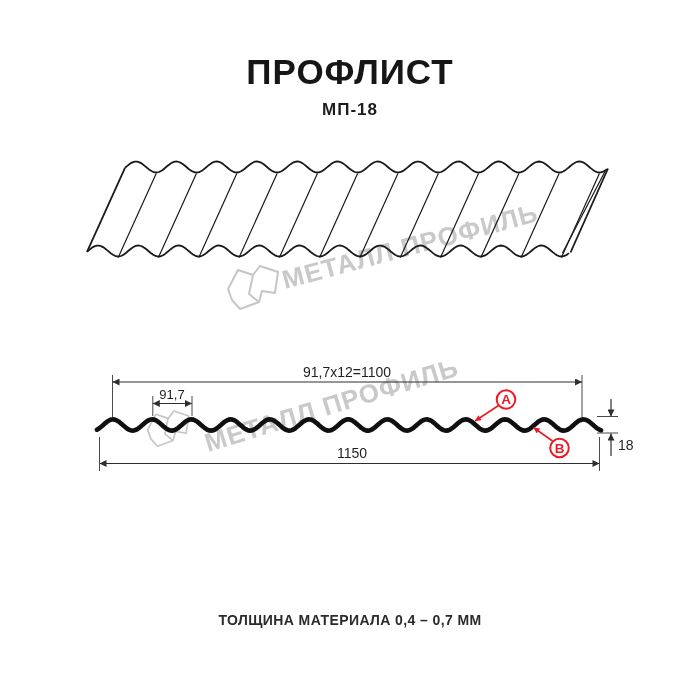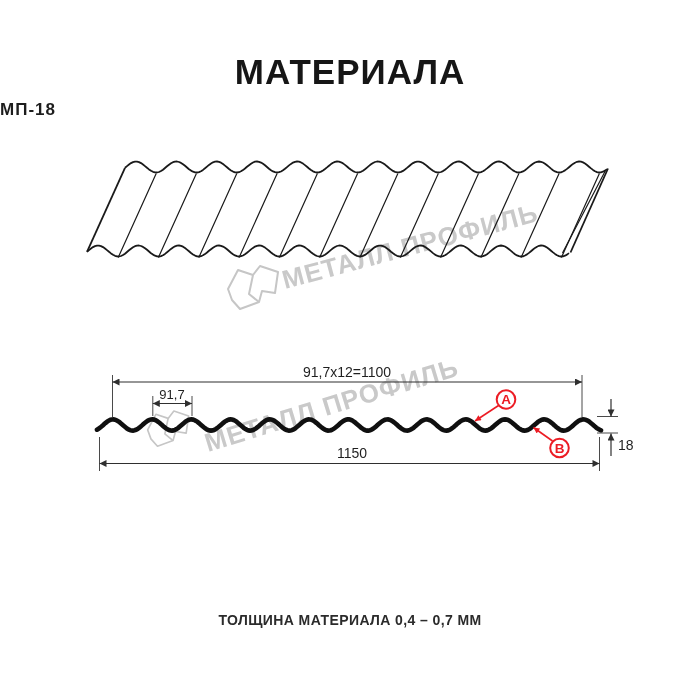--- a/index.html
+++ b/index.html
@@ -5,21 +5,21 @@
   html,body{margin:0;padding:0;background:#fff;}
   .page{
     position:relative;width:700px;height:700px;background:#ffffff;overflow:hidden;
     font-family:"Liberation Sans","DejaVu Sans",sans-serif;
   }
   .title{
     position:absolute;top:52px;left:0;width:700px;text-align:center;
     font-size:35px;font-weight:800;letter-spacing:1px;color:#161616;
   }
   .subtitle{
-    position:absolute;top:100px;left:0;width:700px;text-align:left;
+    position:absolute;top:100px;left:0;width:700px;text-align:center;
     font-size:17px;font-weight:700;letter-spacing:1px;color:#1d1d1d;
   }
   .footer-note{
     position:absolute;top:612px;left:0;width:700px;text-align:center;
     font-size:14px;font-weight:600;letter-spacing:0.4px;color:#2b2b2b;
   }
   svg{position:absolute;top:0;left:0;}
   .wm-text{
     font-family:"Liberation Sans","DejaVu Sans",sans-serif;
     font-size:26px;font-weight:700;letter-spacing:1px;fill:#c9c9c9;
@@ -33,21 +33,21 @@
   .dim-text{font-size:14px;fill:#1f1f1f;}
   .dim-text-sm{font-size:13px;fill:#1f1f1f;}
   .red-stroke{stroke:#ec1c24;fill:none;}
   .red-text{fill:#ec1c24;font-size:13.5px;font-weight:700;}
 </style>
 </head>
 <body>
 
 <div class="page">
 
-  <div class="title">МАТЕРИАЛА</div>
+  <div class="title">ПРОФЛИСТ</div>
   <div class="subtitle">МП-18</div>
 
   <svg width="700" height="700" viewBox="0 0 700 700">
     <defs>
       <marker id="arrBlk" viewBox="0 0 10 10" refX="10" refY="5" markerUnits="userSpaceOnUse" markerWidth="10" markerHeight="7" orient="auto-start-reverse">
           <path d="M0 0 L10 5 L0 10 Z" fill="#2f2f2f"></path>
         </marker>
       <marker id="arrRed" viewBox="0 0 10 10" refX="10" refY="5" markerUnits="userSpaceOnUse" markerWidth="8" markerHeight="6" orient="auto-start-reverse">
           <path d="M0 0 L10 5 L0 10 Z" fill="#ec1c24"></path>
         </marker>

